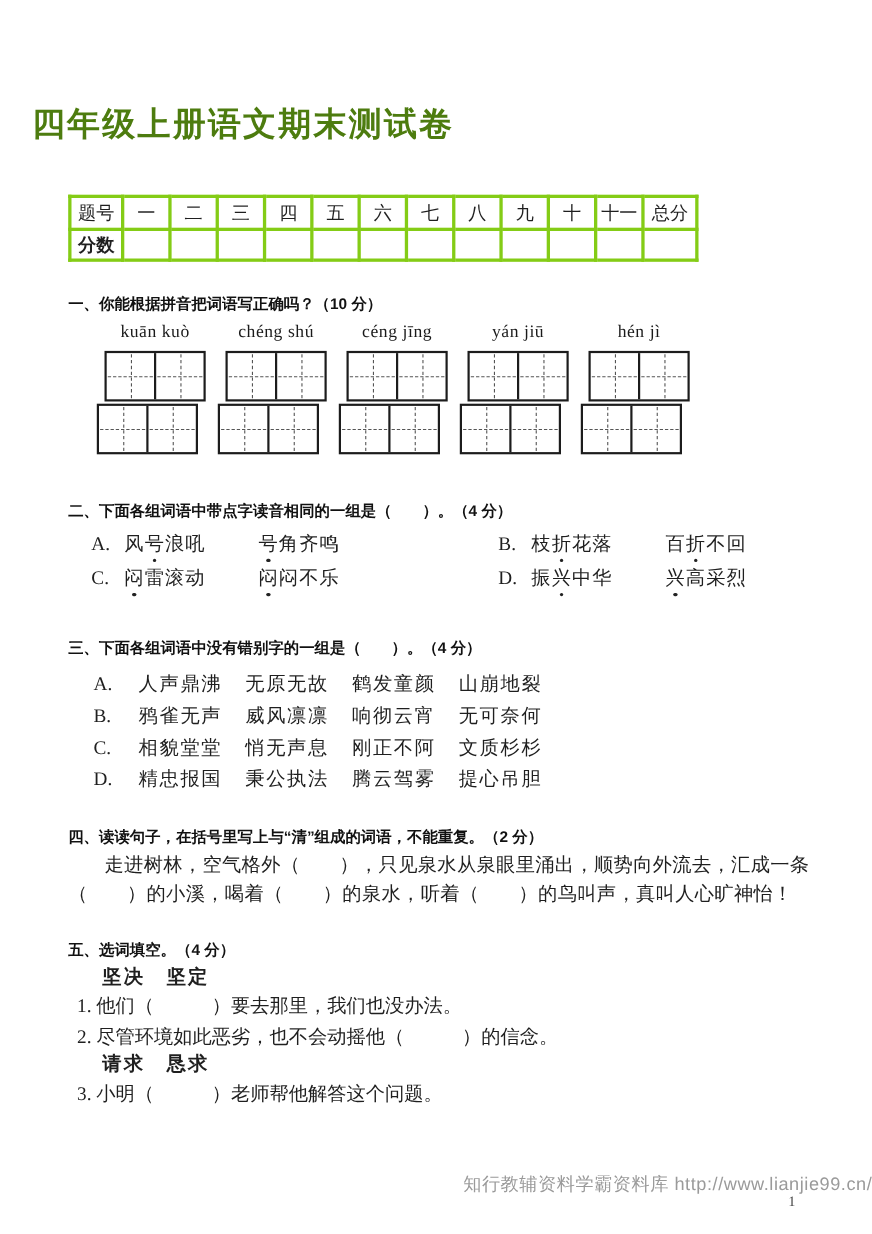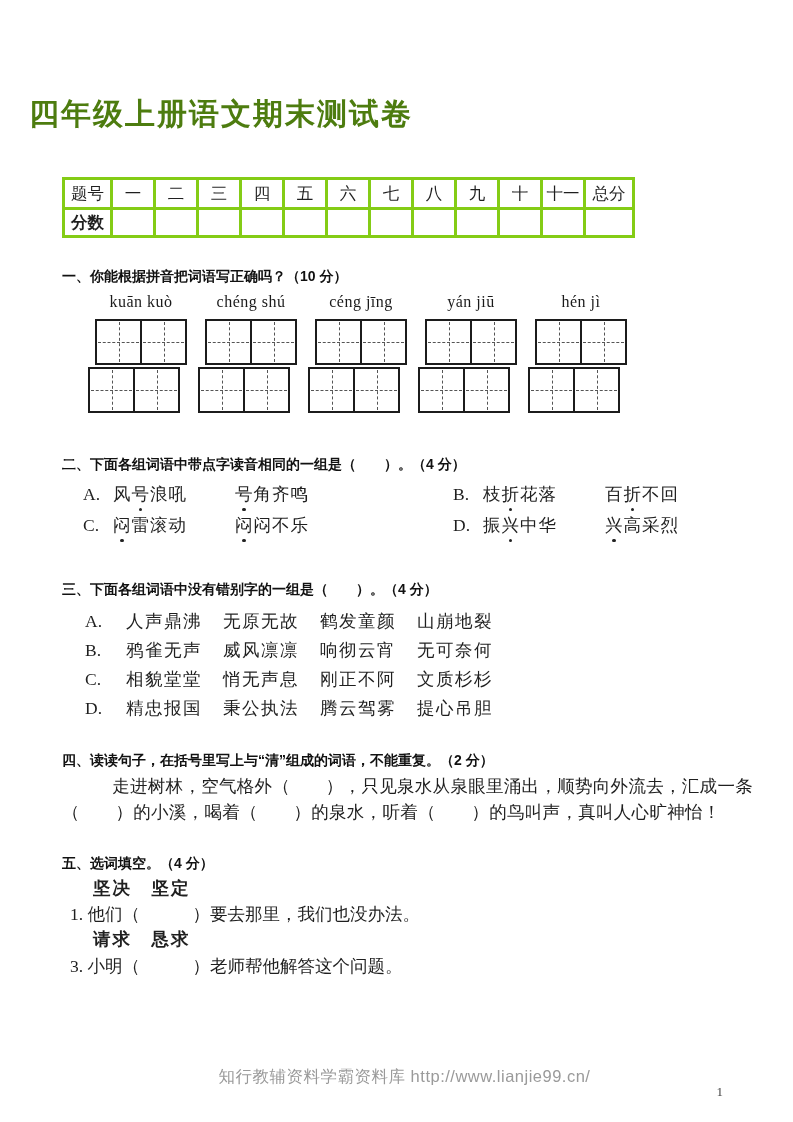--- a/index.html
+++ b/index.html
@@ -61,31 +61,31 @@
   }
   
   .s3h { margin-top:42px; }
   .s3row { display:flex; padding-left:23px; margin-top:10px; font-size:17.5px; line-height:22px; }
   .s3row + .s3row { margin-top:7px; }
   .s3label { width:41px; }
   .idiom { width:97px; letter-spacing:1.5px; }
   
   .s4h { margin-top:30px; }
   .bodyline { font-size:17.5px; line-height:22px; margin-top:4px; letter-spacing:0.3px; }
-  .indent2 { padding-left:33px;text-align:right; }
+  .indent2 { padding-left:33px; }
   .s5h { margin-top:29px; }
   .pair {
     font-family:Liberation Serif, serif;
     font-weight:bold; font-size:17.5px; line-height:20px; margin-top:4px; padding-left:31px; letter-spacing:2px;
   }
   .s5item { font-size:17.5px; line-height:21px; margin-top:6px; padding-left:8px; }
   .s5item.gap { margin-top:7px; }
   
   .footer {
-    position:absolute; left:16px; right:0; top:1066px; text-align:center;
+    position:absolute; left:16px; right:0; top:1066px; text-align:right;
     font-family:"Liberation Sans","DejaVu Sans",sans-serif;
     font-size:16.5px; color:#9a9a9a; letter-spacing:0.5px;
   }
   .pagenum { position:absolute; top:1084px; right:70px; font-size:13px; color:#444; }
 </style>
 </head>
 <body>
 
 <div class="page">
 
@@ -261,20 +261,21 @@
     <div>
       <div class="h s4h">四、读读句子，在括号里写上与“清”组成的词语，不能重复。（2 分）</div>
       <div class="bodyline indent2">走进树林，空气格外（　　），只见泉水从泉眼里涌出，顺势向外流去，汇成一条</div>
       <div class="bodyline">（　　）的小溪，喝着（　　）的泉水，听着（　　）的鸟叫声，真叫人心旷神怡！</div>
     </div>
 
     <div>
       <div class="h s5h">五、选词填空。（4 分）</div>
       <div class="pair">坚决　坚定</div>
       <div class="s5item">1. 他们（　　　）要去那里，我们也没办法。</div>
+      <div class="s5item gap">2. 尽管环境如此恶劣，也不会动摇他（　　　）的信念。</div>
       <div class="pair">请求　恳求</div>
       <div class="s5item gap">3. 小明（　　　）老师帮他解答这个问题。</div>
     </div>
 
   </div>
 
   <div class="footer">知行教辅资料学霸资料库 http://www.lianjie99.cn/</div>
   <div class="pagenum">1</div>
 
 </div>

